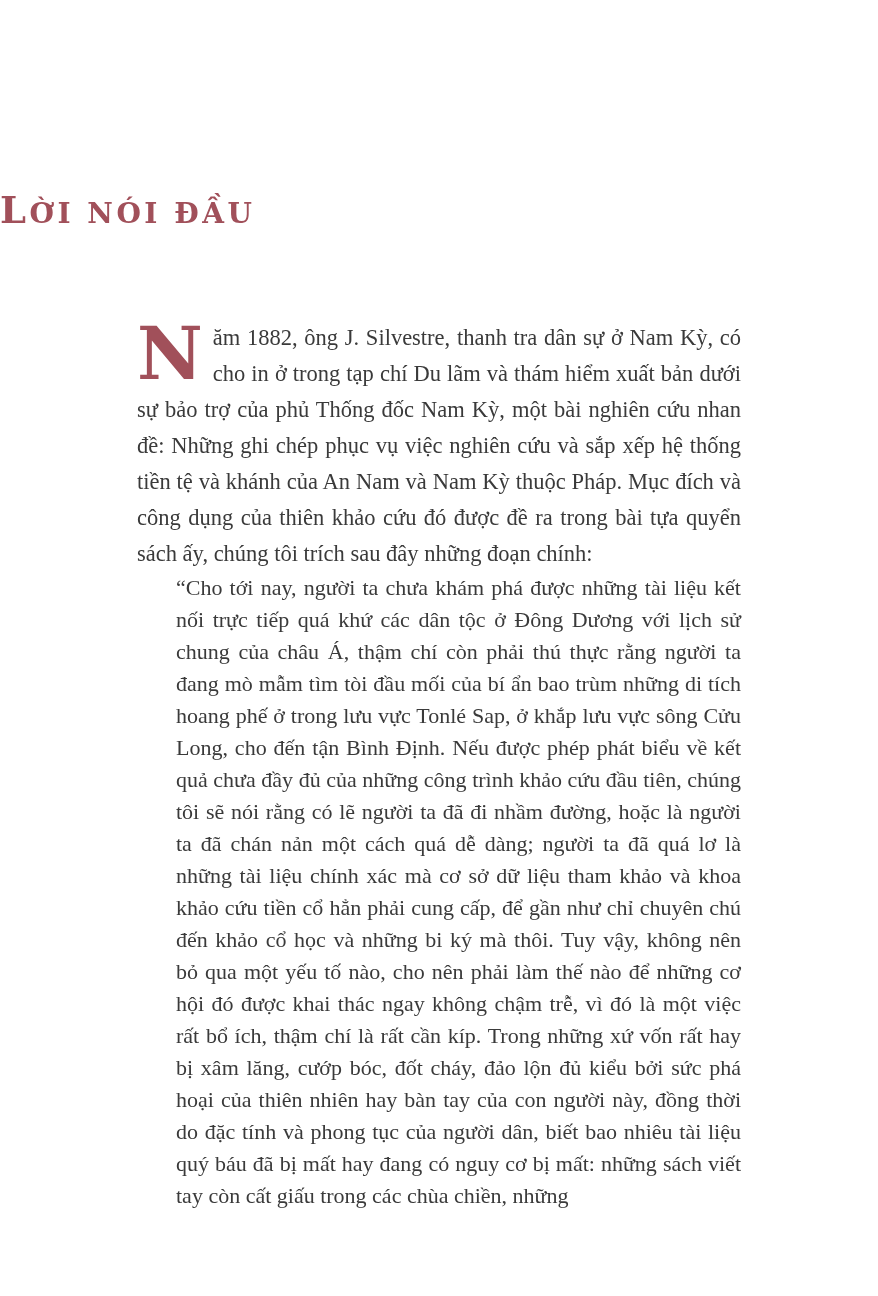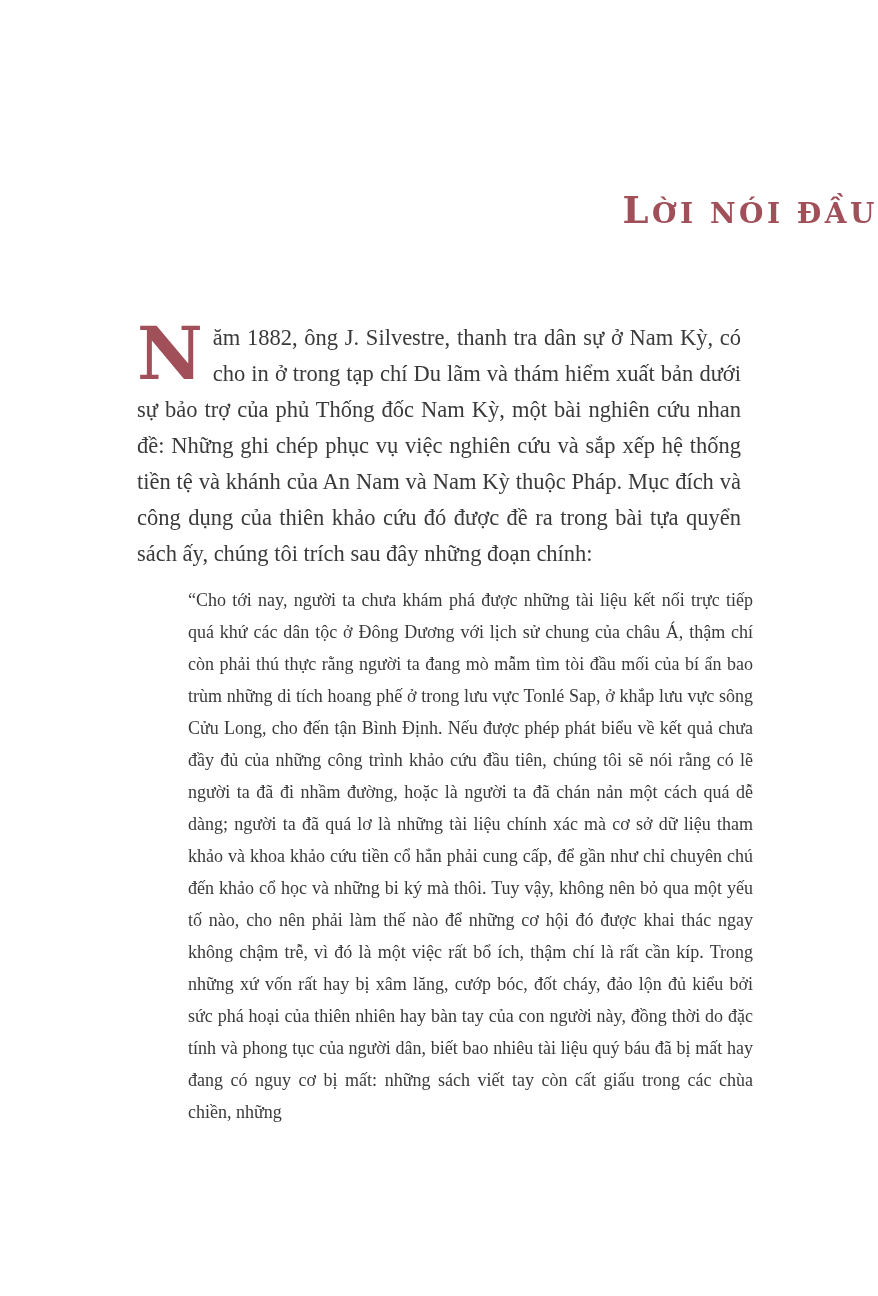--- a/index.html
+++ b/index.html
@@ -10,21 +10,21 @@
     background: var(--bg, #ffffff);
     overflow: hidden;
     font-family: "Liberation Serif", "DejaVu Serif", serif;
     color: var(--body-text, #3a3a3a);
   }
   .chapter-title {
     position: absolute;
     top: 190px;
     left: 0;
     width: 878px;
-    text-align: right;
+    text-align: left;
     color: var(--accent, #A1505A);
     font-family: "DejaVu Serif", serif;
     font-weight: 700;
     letter-spacing: 0.11em;
     line-height: 40px;
     margin: 0;
   }
   .chapter-title .title-initial { font-size: 37px; }
   .chapter-title .title-rest   { font-size: 28px; }
   .opening-paragraph {
@@ -46,23 +46,23 @@
     line-height: 60px;
     height: 68px;
     margin: 4px 10px 0 0;
   }
   .italic { }
   .quote-paragraph {
     position: absolute;
     top: 572px;
     left: 176px;
     width: 565px;
-    margin: 12px;
+    margin: 0;
     text-align: justify;
-    font-size: 18px;
+    font-size: 22px;
     line-height: 32px;
   }
 </style>
 </head>
 <body>
 
 <div class="page">
 
   <h1 class="chapter-title">
     <span class="title-initial">L</span><span class="title-rest">ỜI NÓI ĐẦU</span>

